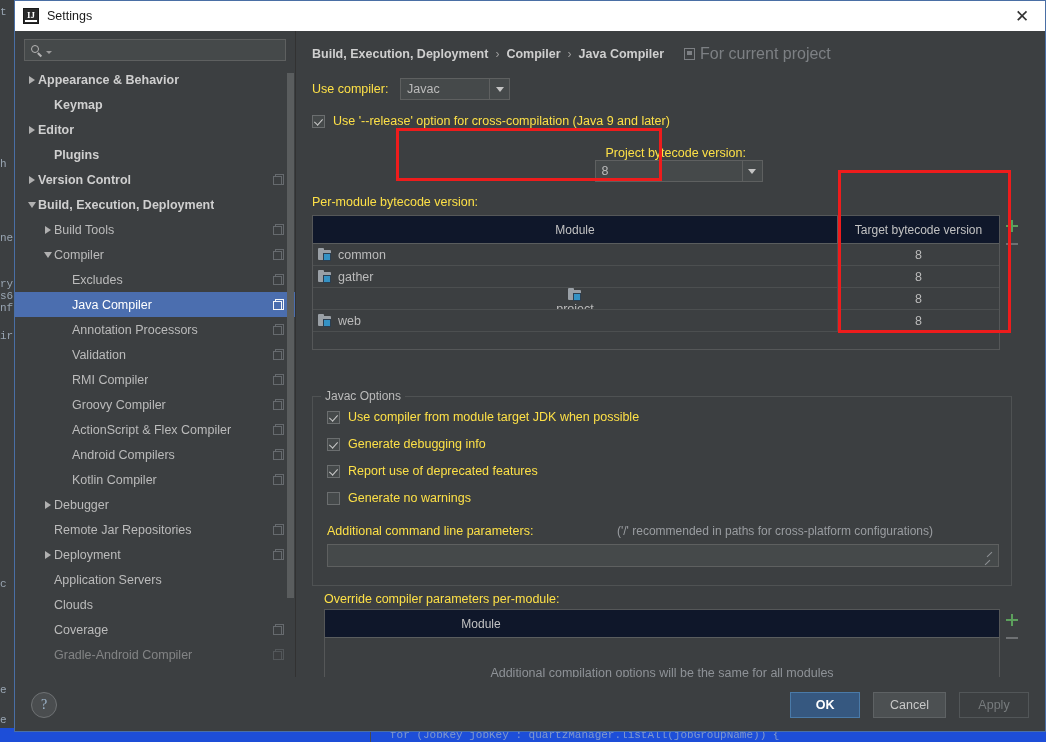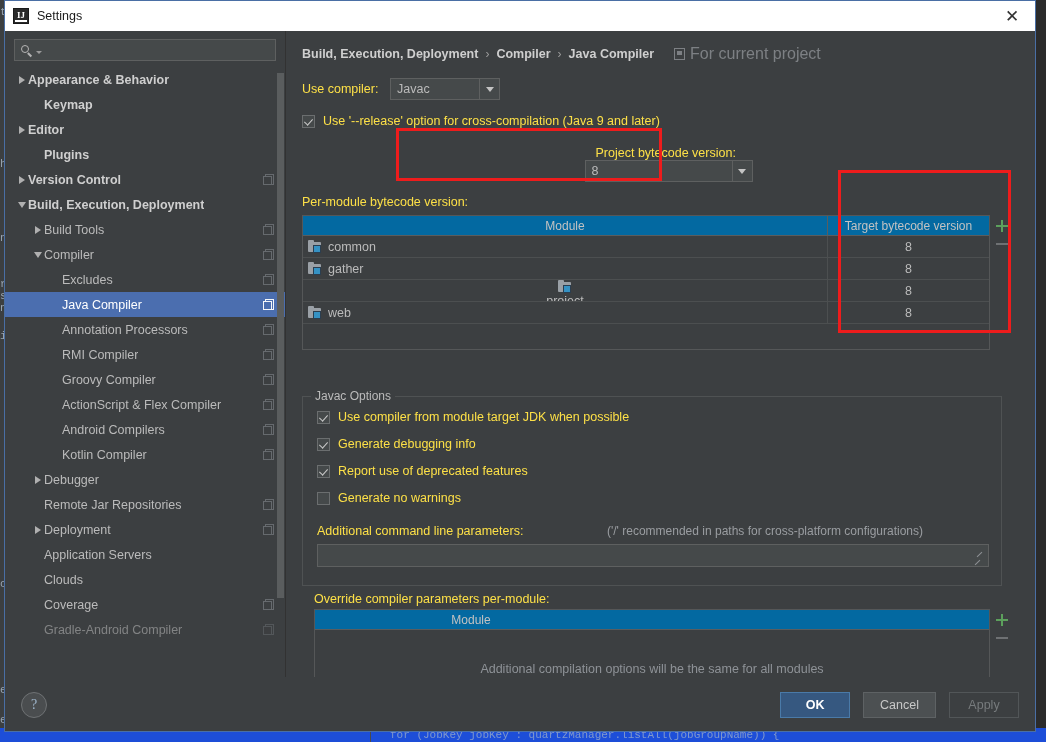--- a/index.html
+++ b/index.html
@@ -59,21 +59,21 @@
   .bk-gutter {
     position: absolute;
     left: 370px; top: 0;
     width: 1px; height: 14px;
     background: #4b4b4b;
   }
 
   
   .dialog {
     position: absolute;
-    left: 4px;
+    left: 14px;
     top: 0;
     width: 1032px;
     height: 732px;
     background: #3c3f41;
     border: 1px solid #4a6fa5;
     box-sizing: border-box;
     display: flex;
     flex-direction: column;
   }
   .titlebar {
@@ -404,22 +404,22 @@
   
   .tablebox {
     border: 1px solid #555758;
     box-sizing: border-box;
     background: #3c3f41;
     display: flex;
     flex-direction: column;
   }
   .thead {
     display: flex;
-    height: 20px;
-    background: #0369a1;
+    height: 28px;
+    background: #0f172a;
     border-bottom: 1px solid #5a5d5e;
     box-sizing: border-box;
   }
   .th {
     display: flex;
     align-items: center;
     justify-content: center;
     color: #c2c2c2;
     font-size: 12px;
     box-sizing: border-box;
@@ -737,20 +737,28 @@
                 <span class="twisty"></span>
                 <span class="tree-label">Java Compiler</span>
                 <span class="proj-icon">
                   <span class="a"></span>
                   <span class="b"></span>
                 </span>
               </div>
               <div class="tree-row" style="padding-left: 44px;">
                 <span class="twisty"></span>
                 <span class="tree-label">Annotation Processors</span>
+                <span class="proj-icon">
+                  <span class="a"></span>
+                  <span class="b"></span>
+                </span>
+              </div>
+              <div class="tree-row" style="padding-left: 44px;">
+                <span class="twisty"></span>
+                <span class="tree-label">Validation</span>
                 <span class="proj-icon">
                   <span class="a"></span>
                   <span class="b"></span>
                 </span>
               </div>
               <div class="tree-row" style="padding-left: 44px;">
                 <span class="twisty"></span>
                 <span class="tree-label">RMI Compiler</span>
                 <span class="proj-icon">
                   <span class="a"></span>

